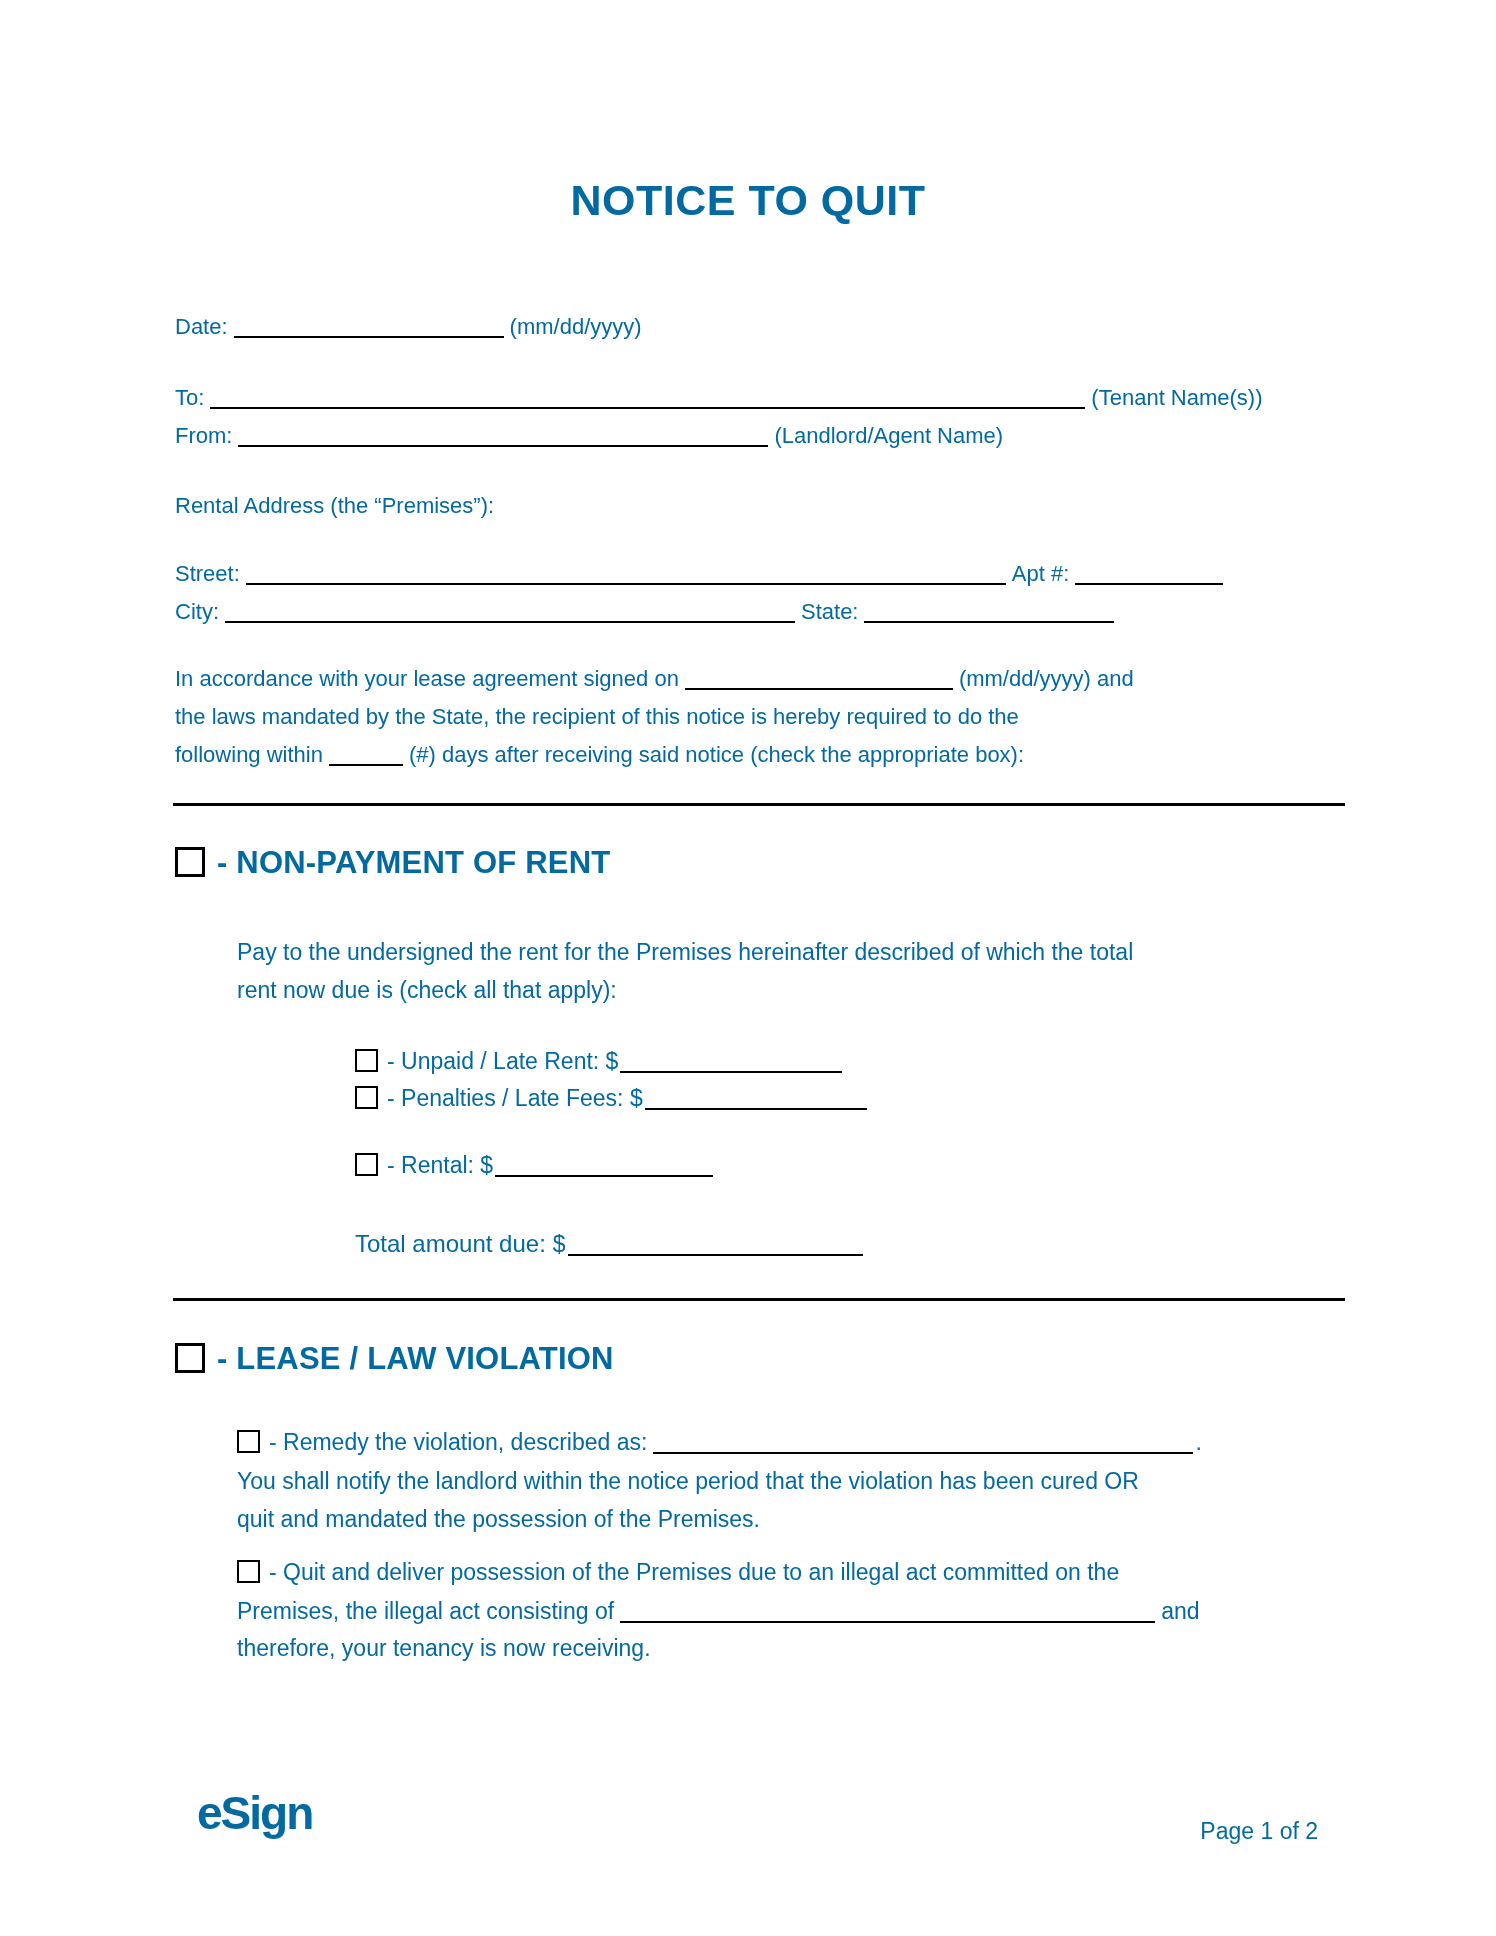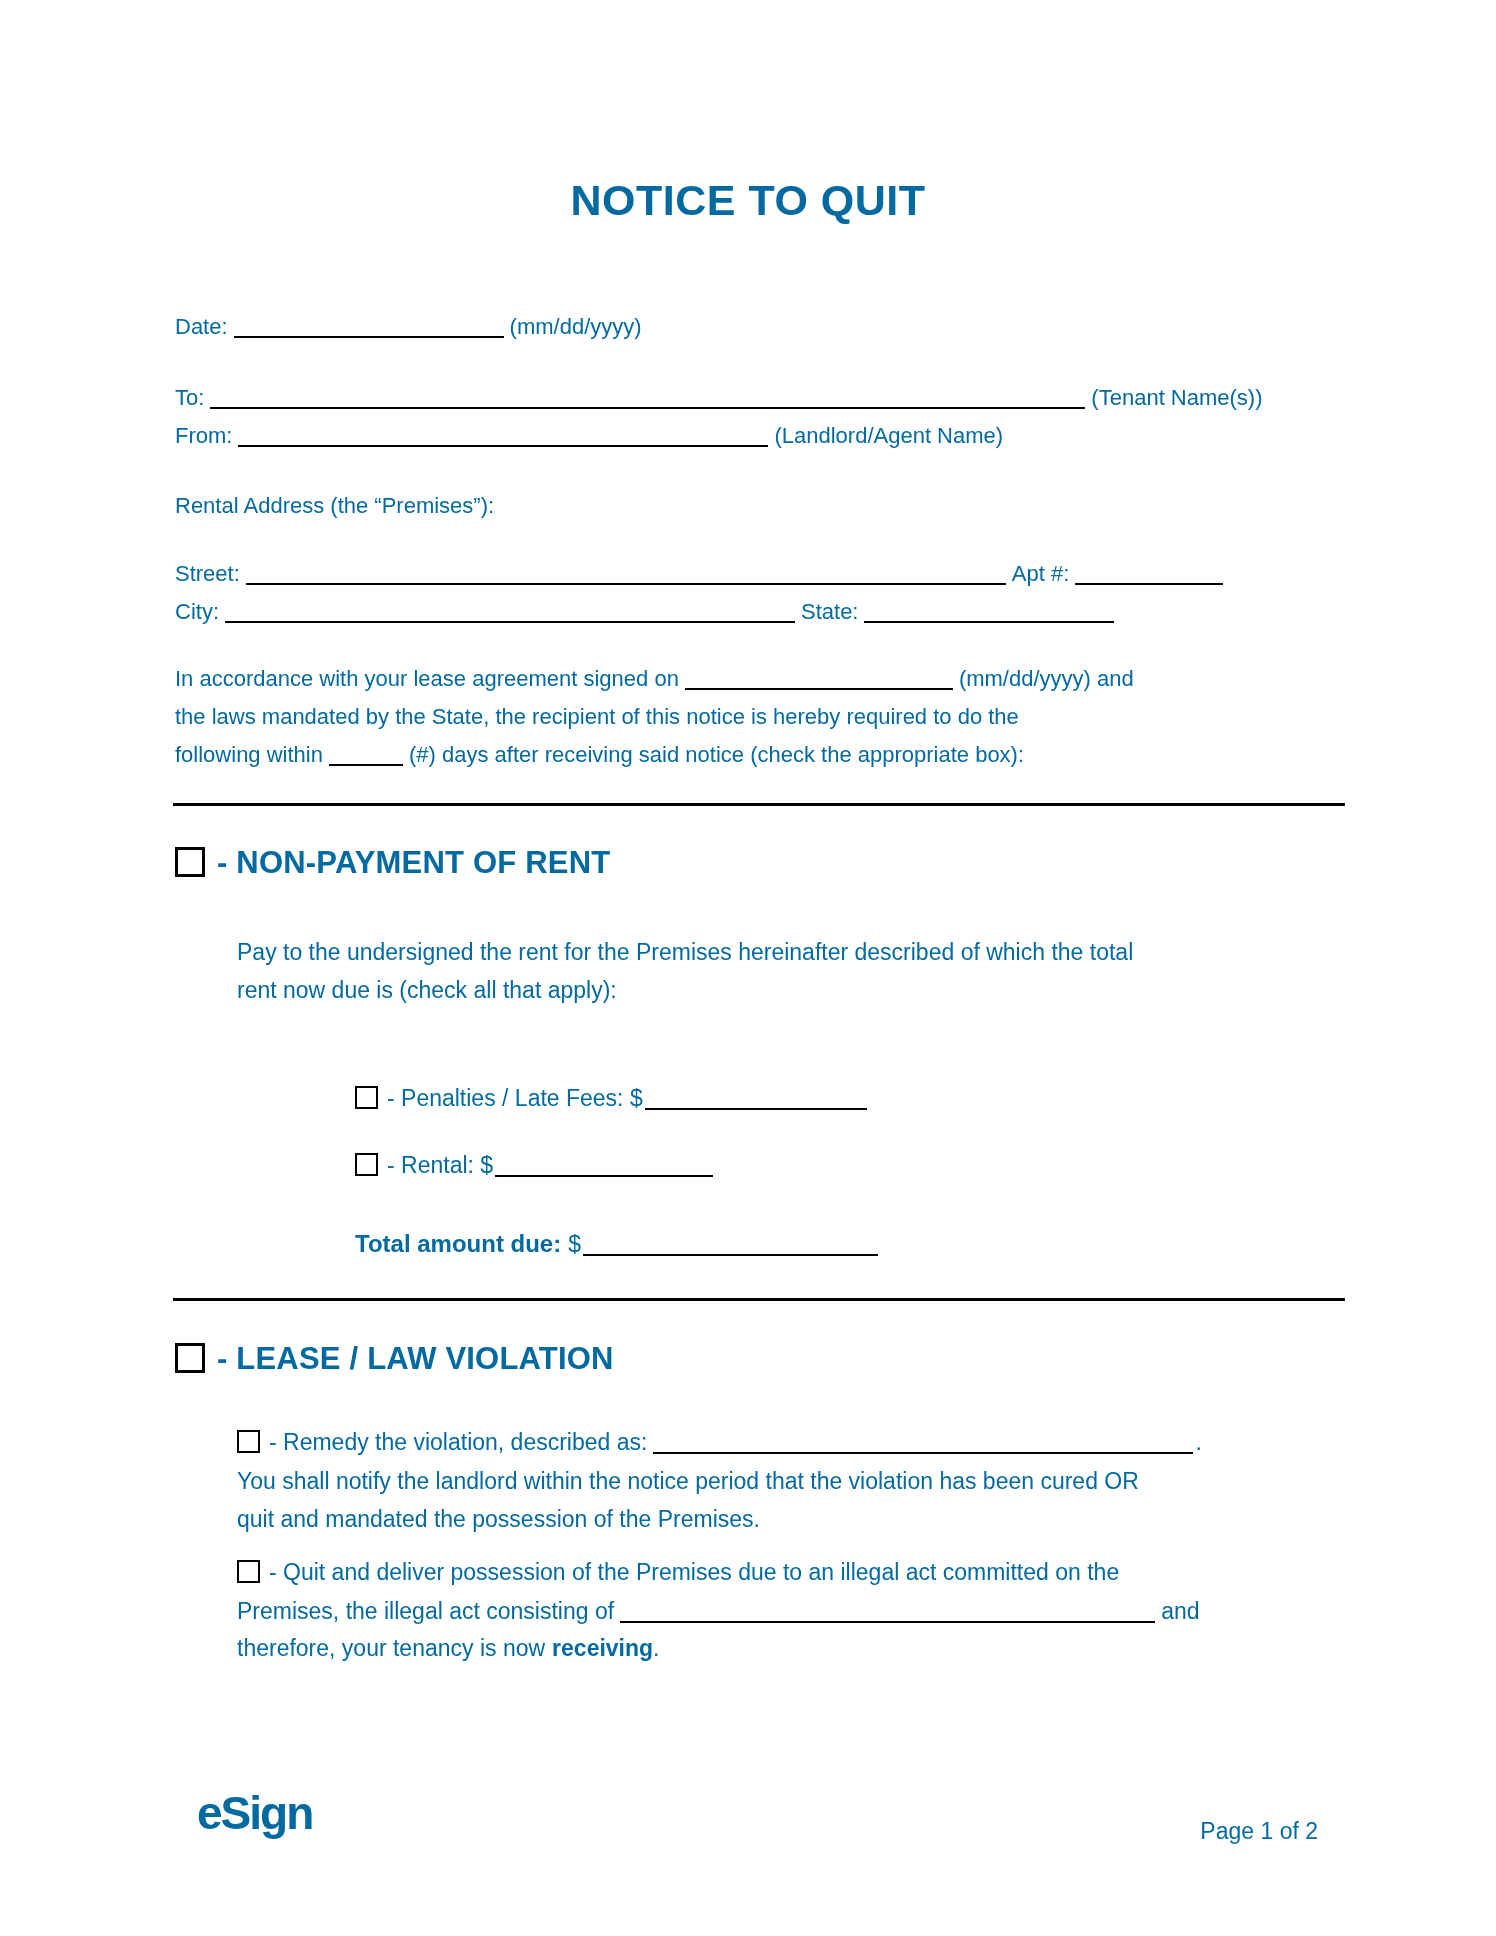--- a/index.html
+++ b/index.html
@@ -35,21 +35,21 @@
   .cb-lg{
     display:inline-block;width:24px;height:24px;
     border:3px solid #000;background:#fff;
     vertical-align:-4px;margin-right:12px;
   }
   .section-heading{
     position:absolute;left:175px;
     font-size:31px;font-weight:bold;white-space:nowrap;letter-spacing:.2px;
   }
   .hr{position:absolute;left:173px;width:1172px;height:3px;background:#000;}
-  .b{font-weight:bold;}
+  .b{font-weight:normal;}
   .gap{margin-left:7px;}
   .logo{
     position:absolute;left:197px;top:1786px;
     font-size:46px;font-weight:800;letter-spacing:-2px;
   }
   .pagenum{position:absolute;right:178px;top:1818px;font-size:23px;}
 </style>
 </head>
 <body>
 
@@ -87,20 +87,23 @@
 
   <div class="hr" style="top:803px"></div>
 
   <div class="section-heading" style="top:845px">
     <span class="cb-lg"></span><span>- NON-PAYMENT OF RENT</span>
   </div>
 
   <div class="row sz23 ind1" style="top:939px">Pay to the undersigned the rent for the Premises hereinafter described of which the total</div>
   <div class="row sz23 ind1" style="top:977px">rent now due is (check all that apply):</div>
 
+  <div class="row sz23 ind2" style="top:1048px">
+    <span class="cb"></span><span>- Unpaid / Late Rent: $</span><span class="blank tight" style="width:222px"></span>
+  </div>
   <div class="row sz23 ind2" style="top:1085px">
     <span class="cb"></span><span>- Penalties / Late Fees: $</span><span class="blank tight" style="width:222px"></span>
   </div>
   <div class="row sz23 ind2" style="top:1152px">
     <span class="cb"></span><span>- Rental: $</span><span class="blank tight" style="width:218px"></span>
   </div>
 
   <div class="row ind2" style="top:1230px;font-size:24px">
     <span class="b">Total amount due:</span><span class="gap" style="font-size:23px">$</span><span class="blank tight" style="width:295px"></span>
   </div>

